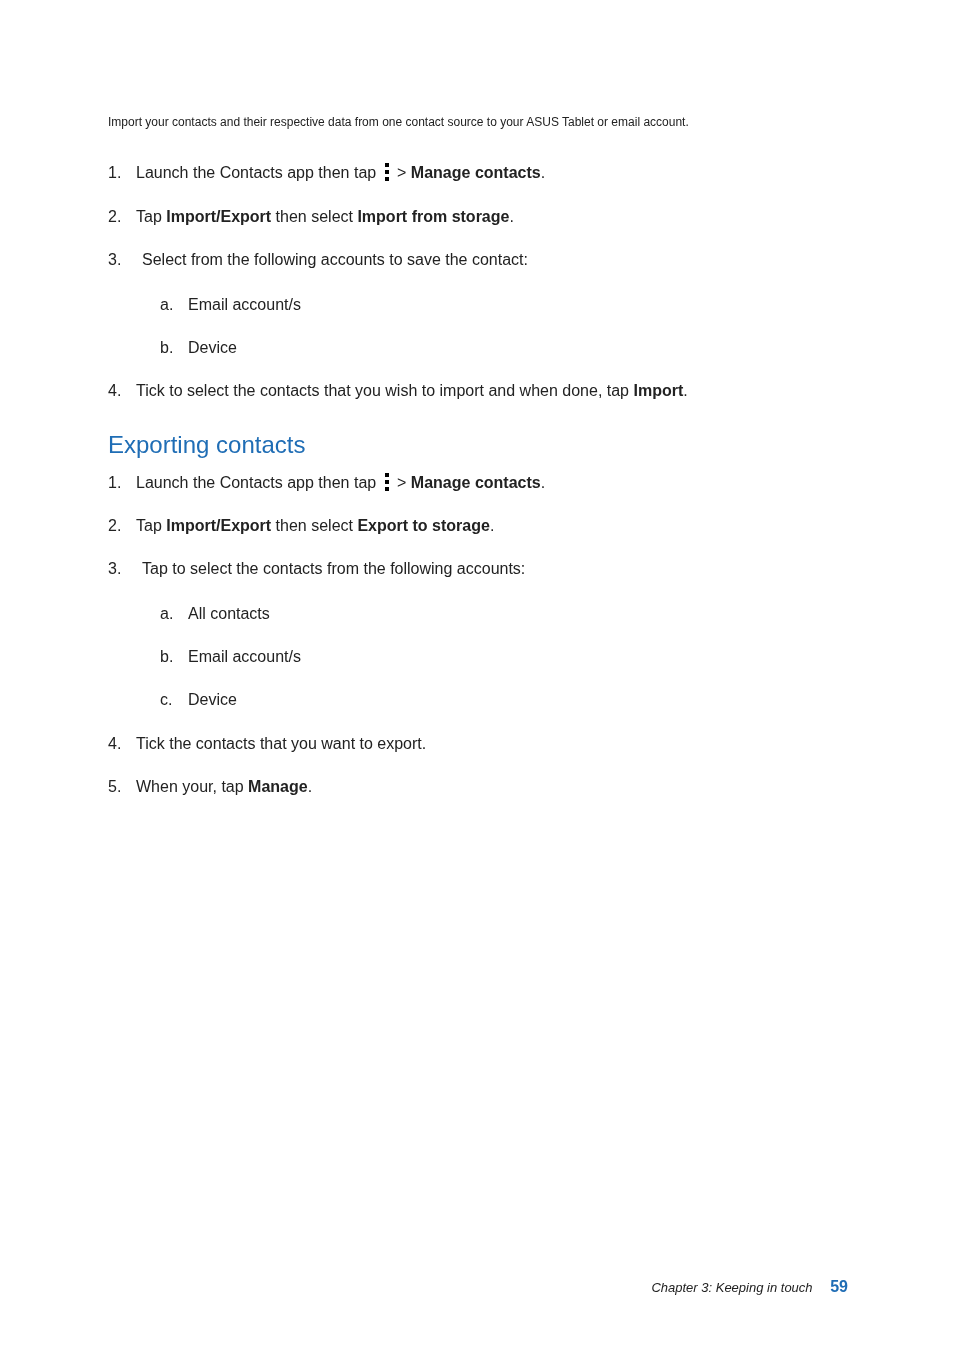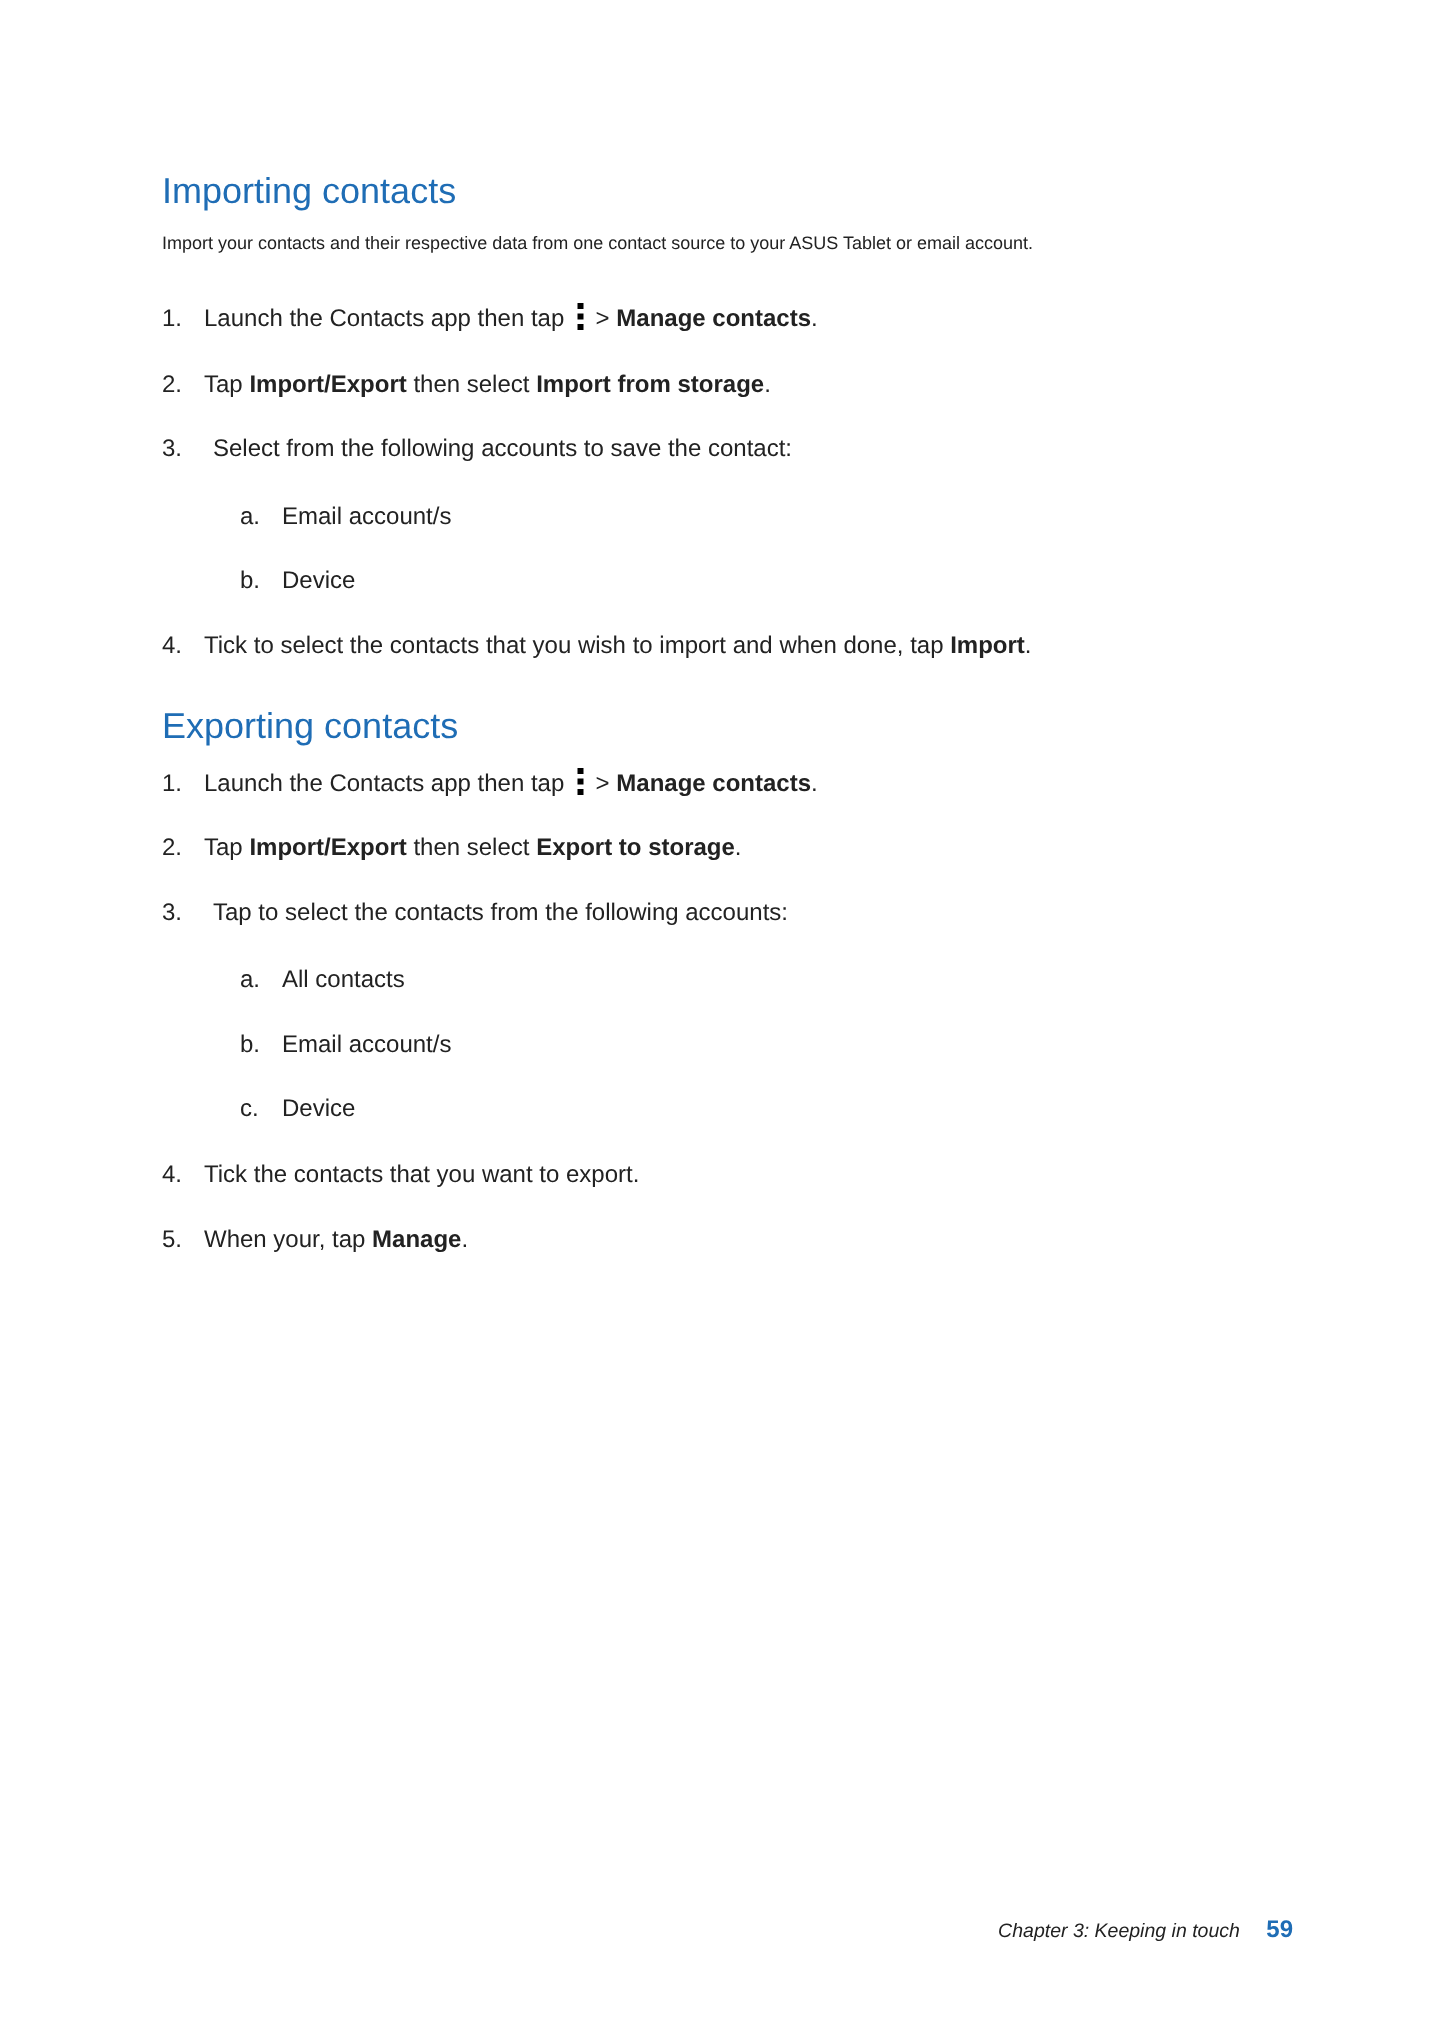--- a/index.html
+++ b/index.html
@@ -66,34 +66,33 @@
   }
   .menu-icon::before { top: 0; }
   .menu-icon span   { top: 7px; }
   .menu-icon::after { top: 14px; }
   b { font-weight: 700; }
   .section-wrap { margin-bottom: 28px; }
   .section-wrap.exporting { margin-top: 2px; }
   .footer {
     position: absolute;
     bottom: 54px;
-    right: 92px;
+    right: 106px;
     font-size: 13px;
     color: #222;
   }
   .footer .chap { font-style: italic; margin-right: 14px; }
   .footer .pg { font-weight: 700; font-size: 16px; color: #1f6db5; }
 </style>
 </head>
 <body>
 
 <div class="page">
 
   <div class="section-wrap">
-    <h2 class="section">Importing contacts</h2>
     <p class="intro">Import your contacts and their respective data from one contact source to your ASUS Tablet or email account.</p>
     <ol class="steps">
       <li>
         <span class="num">1.</span>
         <span>Launch the Contacts app then tap </span><span class="menu-icon"><span></span></span><span> &gt; </span><b>Manage contacts</b><span>.</span>
       </li>
       <li>
         <span class="num">2.</span>
         <span>Tap </span><b>Import/Export</b><span> then select </span><b>Import from storage</b><span>.</span>
       </li>

